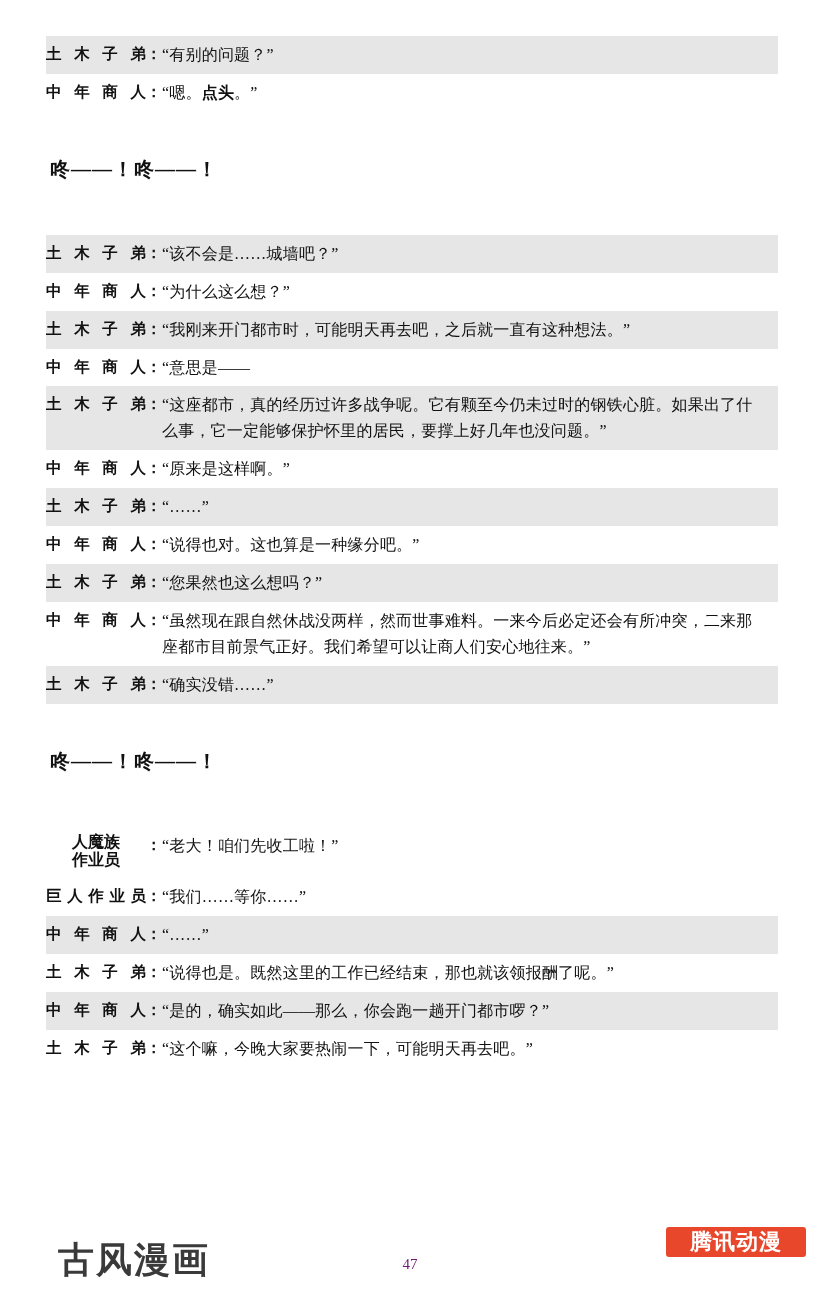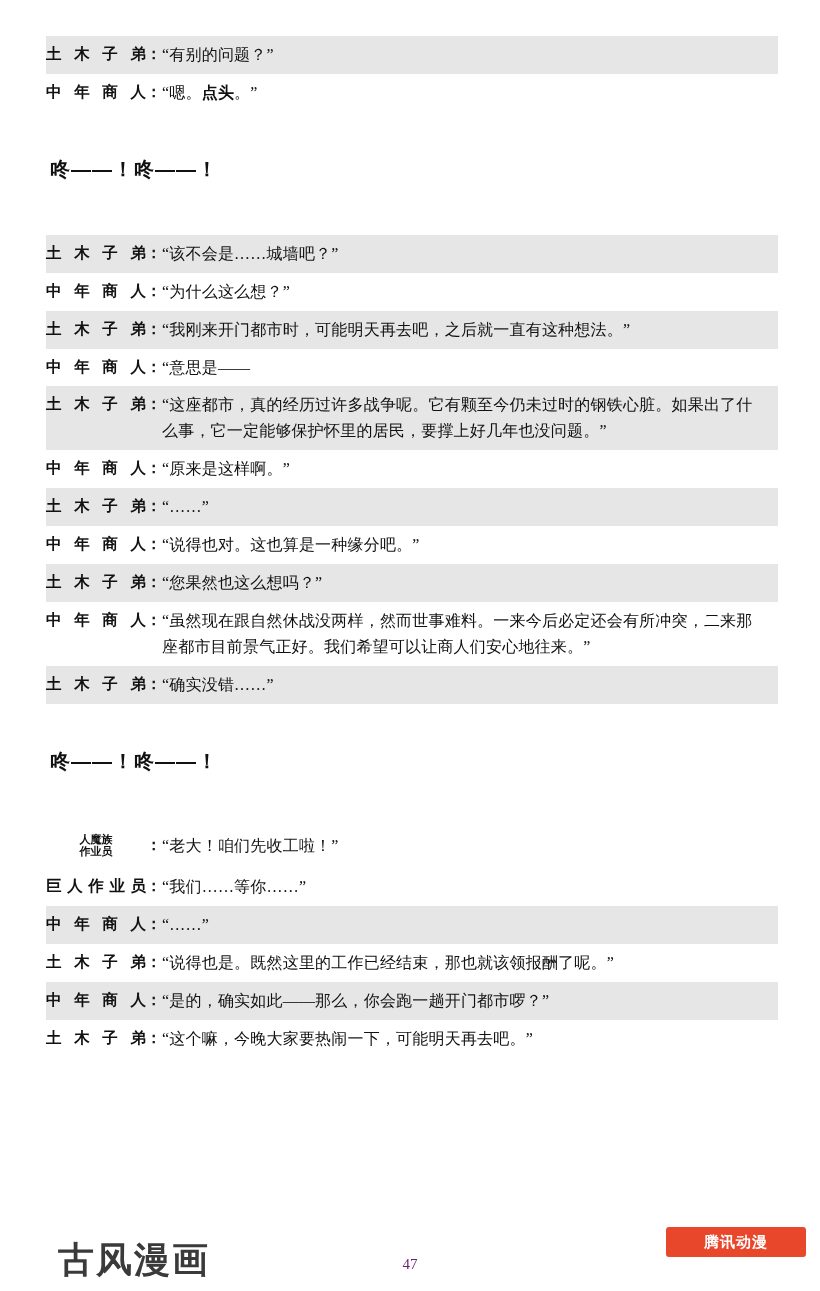--- a/index.html
+++ b/index.html
@@ -74,28 +74,28 @@
     line-height: 1.62;
     color: #111;
   }
 
   
   .sfx {
     font-size: 20px;
     font-weight: bold;
     letter-spacing: 1px;
     color: #111;
-    font-family: Liberation Sans, sans-serif;
+    font-family: Liberation Serif, serif;
   }
 
   
   .speaker-stack {
     display: inline-block;
     text-align: center;
-    font-size: 11px;
+    font-size: 16px;
     font-weight: bold;
     line-height: 1.15;
     white-space: nowrap;
   }
   .speaker-stack span { display: block; }
 
   
   .page-number {
     position: absolute;
     left: 0;
@@ -118,21 +118,21 @@
   }
   .watermark-right {
     position: absolute;
     right: 14px;
     bottom: 34px;
     width: 140px;
     height: 30px;
     background: #e8472c;
     border-radius: 3px;
     color: #ffffff;
-    font-size: 15px;
+    font-size: 22px;
     font-weight: bold;
     letter-spacing: 1px;
     display: flex;
     align-items: center;
     justify-content: center;
     font-family: "Liberation Sans", sans-serif;
   }
 
   .content {
     position: absolute;

